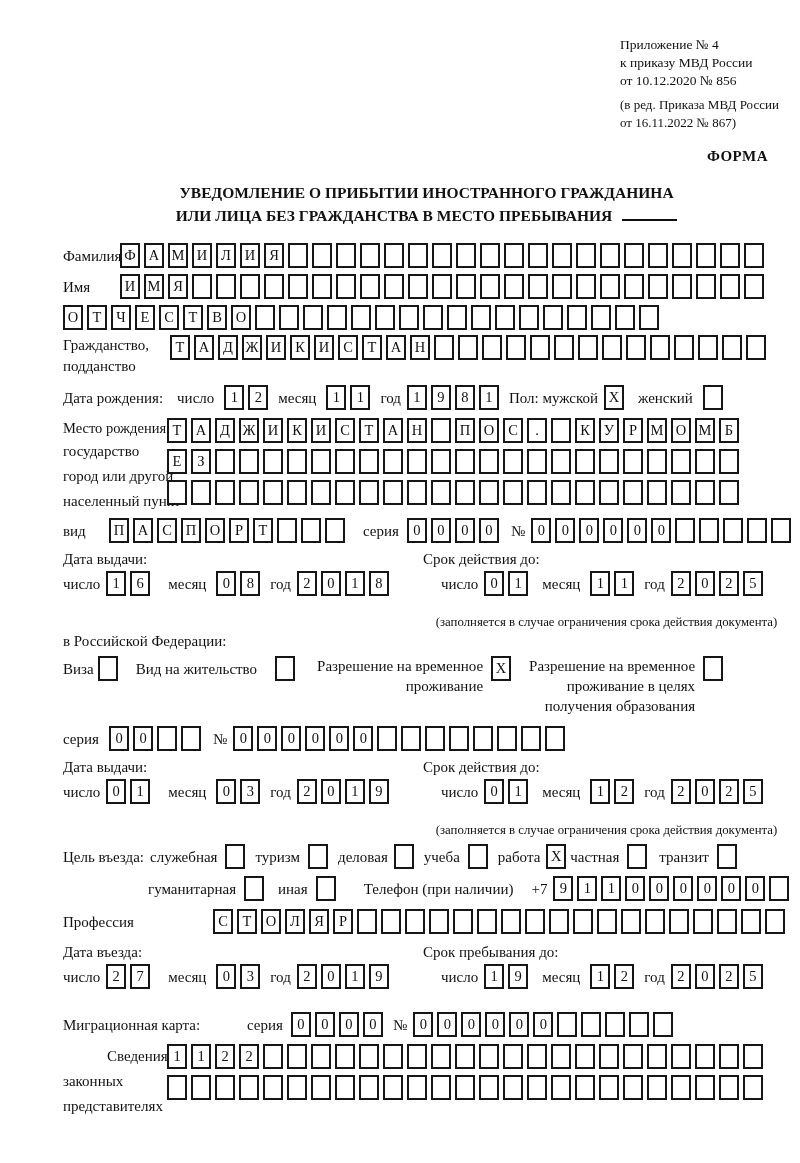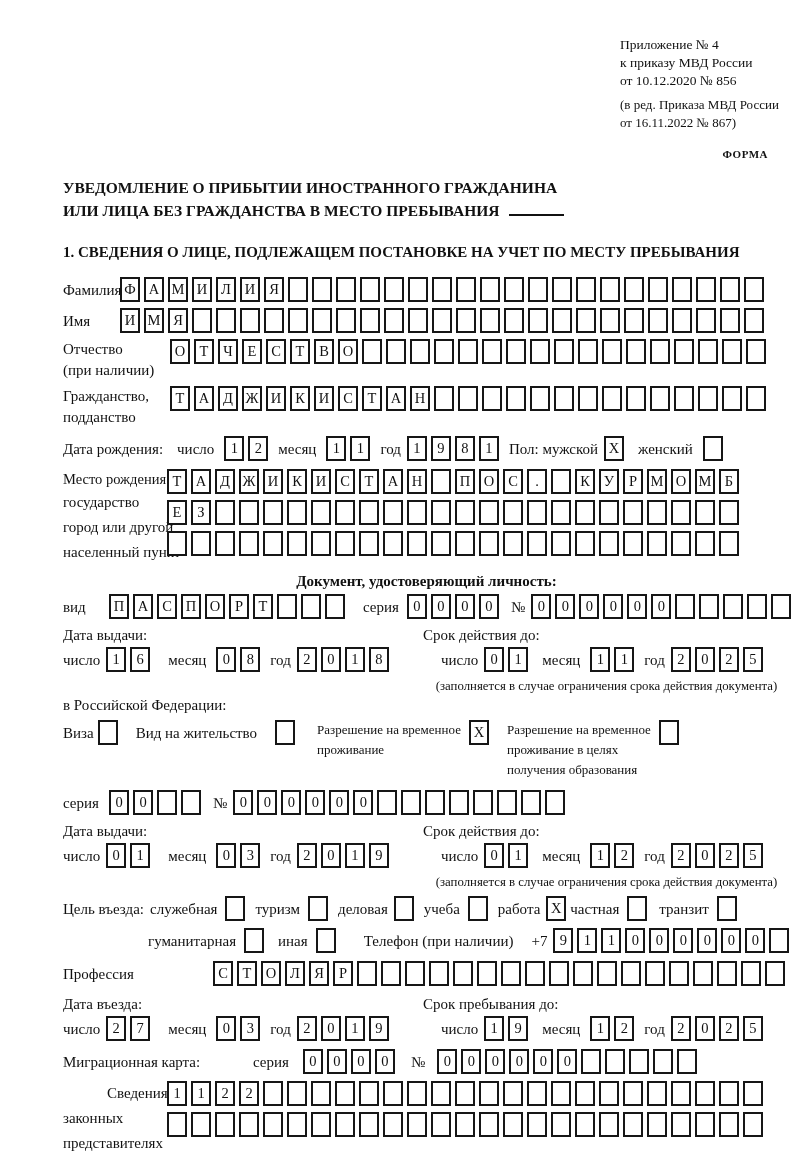--- a/index.html
+++ b/index.html
@@ -6,23 +6,23 @@
   .page {
     position:relative; width:800px; height:1163px; background:#fff;
     box-sizing:border-box; padding:36px 10px 10px 63px;
     font-family:"Liberation Serif","DejaVu Serif",serif; color:#111;
     overflow:hidden;
   }
   
   .hdr { margin-left:557px; width:225px; font-size:13.5px; line-height:18px; }
   .hdr .small { font-size:13px; }
   .hgap { height:6px; }
-  .forma { text-align:right; padding-right:22px; font-weight:bold; font-size:11px; margin-top:16px; letter-spacing:0.5px; }
+  .forma { text-align:right; padding-right:22px; font-weight:bold; font-size:15px; margin-top:16px; letter-spacing:0.5px; }
   
-  .title { font-weight:bold; font-size:15.5px; line-height:23px; margin-top:16px; }
+  .title { text-align:center; font-weight:bold; font-size:15.5px; line-height:23px; margin-top:16px; }
   .blankline { display:inline-block; width:55px; border-bottom:2px solid #111; margin-left:10px; height:13px; }
   .sec { font-weight:bold; font-size:15px; margin-top:22px; }
   
   .row { display:flex; align-items:flex-start; margin-top:5px; }
   .lbl { font-size:15px; line-height:26px; white-space:nowrap; flex:none; }
   .lbl2 { font-size:15px; line-height:21px; white-space:nowrap; }
   .w57 { width:57px; } .w107 { width:107px; } .w104 { width:104px; flex:none; }
   .w150 { width:150px; } .w160 { width:160px; }
   .lblcol { flex:none; }
   .cg { display:inline-flex; flex:none; }
@@ -36,23 +36,23 @@
   .ml14 { margin-left:14px; } .ml18 { margin-left:18px; } .ml24 { margin-left:24px;text-align:right; }
   .cellcol .cg { display:flex; }
   
   .center-bold { text-align:center; font-weight:bold; font-size:15px; margin-top:8px; }
   
   .daterow { display:flex; margin-top:6px; }
   .dcol-l { width:360px; flex:none; }
   .dcol-r { flex:1; }
   .dhead { font-size:15px; line-height:19px; }
   .dgrp { display:flex; align-items:flex-start; margin-top:2px; }
-  .dnote { font-size:12.8px; text-align:center; margin-top:6px; white-space:nowrap; }
+  .dnote { font-size:12.8px; text-align:center; margin-top:18px; white-space:nowrap; }
   
-  .optlines { text-align:left; font-size:13px; line-height:20px; }
+  .optlines { text-align:right; font-size:15px; line-height:20px; }
   .optblock { display:flex; align-items:flex-start; }
 </style>
 </head>
 <body>
 
 <div class="page">
 
   <div class="hdr">
     <div>Приложение № 4</div>
     <div>к приказу МВД России</div>
@@ -64,21 +64,20 @@
 
   <div class="forma">ФОРМА</div>
 
   <div class="title">
     <div>УВЕДОМЛЕНИЕ О ПРИБЫТИИ ИНОСТРАННОГО ГРАЖДАНИНА</div>
     <div>
       <span>ИЛИ ЛИЦА БЕЗ ГРАЖДАНСТВА В МЕСТО ПРЕБЫВАНИЯ</span><span class="blankline"></span>
     </div>
   </div>
 
-  <div class="sec">1. СВЕДЕНИЯ О ЛИЦЕ, ПОДЛЕЖАЩЕМ ПОСТАНОВКЕ НА УЧЕТ ПО МЕСТУ ПРЕБЫВАНИЯ</div>
 
   <div class="row" style="margin-top:16px;">
     <div class="lbl w57">Фамилия</div>
     <div class="cg">
         <span class="cell">Ф</span>
         <span class="cell">А</span>
         <span class="cell">М</span>
         <span class="cell">И</span>
         <span class="cell">Л</span>
         <span class="cell">И</span>
@@ -133,24 +132,20 @@
         <span class="cell"></span>
         <span class="cell"></span>
         <span class="cell"></span>
         <span class="cell"></span>
         <span class="cell"></span>
         <span class="cell"></span>
       </div>
   </div>
 
   <div class="row">
-    <div class="lblcol w107">
-      <div class="lbl2">Отчество</div>
-      <div class="lbl2">(при наличии)</div>
-    </div>
     <div class="cg">
         <span class="cell">О</span>
         <span class="cell">Т</span>
         <span class="cell">Ч</span>
         <span class="cell">Е</span>
         <span class="cell">С</span>
         <span class="cell">Т</span>
         <span class="cell">В</span>
         <span class="cell">О</span>
         <span class="cell"></span>
@@ -318,21 +313,20 @@
           <span class="cell"></span>
           <span class="cell"></span>
           <span class="cell"></span>
           <span class="cell"></span>
           <span class="cell"></span>
           <span class="cell"></span>
         </div>
     </div>
   </div>
 
-  <div class="center-bold">Документ, удостоверяющий личность:</div>
 
   <div class="row" style="margin-top:4px;">
     <span class="lbl" style="width:46px;">вид</span>
     <span class="cg">
         <span class="cell">П</span>
         <span class="cell">А</span>
         <span class="cell">С</span>
         <span class="cell">П</span>
         <span class="cell">О</span>
         <span class="cell">Р</span>
@@ -646,21 +640,21 @@
         <span class="cg ml6">
             <span class="cell">2</span>
             <span class="cell">0</span>
             <span class="cell">2</span>
             <span class="cell">5</span>
           </span>
       </div>
     </div>
   </div>
 
-  <div class="row" style="margin-top:7px;gap:6px;">
+  <div class="row" style="margin-top:22px;">
     <span class="lbl w160">Миграционная карта:</span>
     <span class="lbl ml24">серия</span>
     <span class="cg ml8">
         <span class="cell">0</span>
         <span class="cell">0</span>
         <span class="cell">0</span>
         <span class="cell">0</span>
       </span>
     <span class="lbl ml6">№</span>
     <span class="cg ml6">

